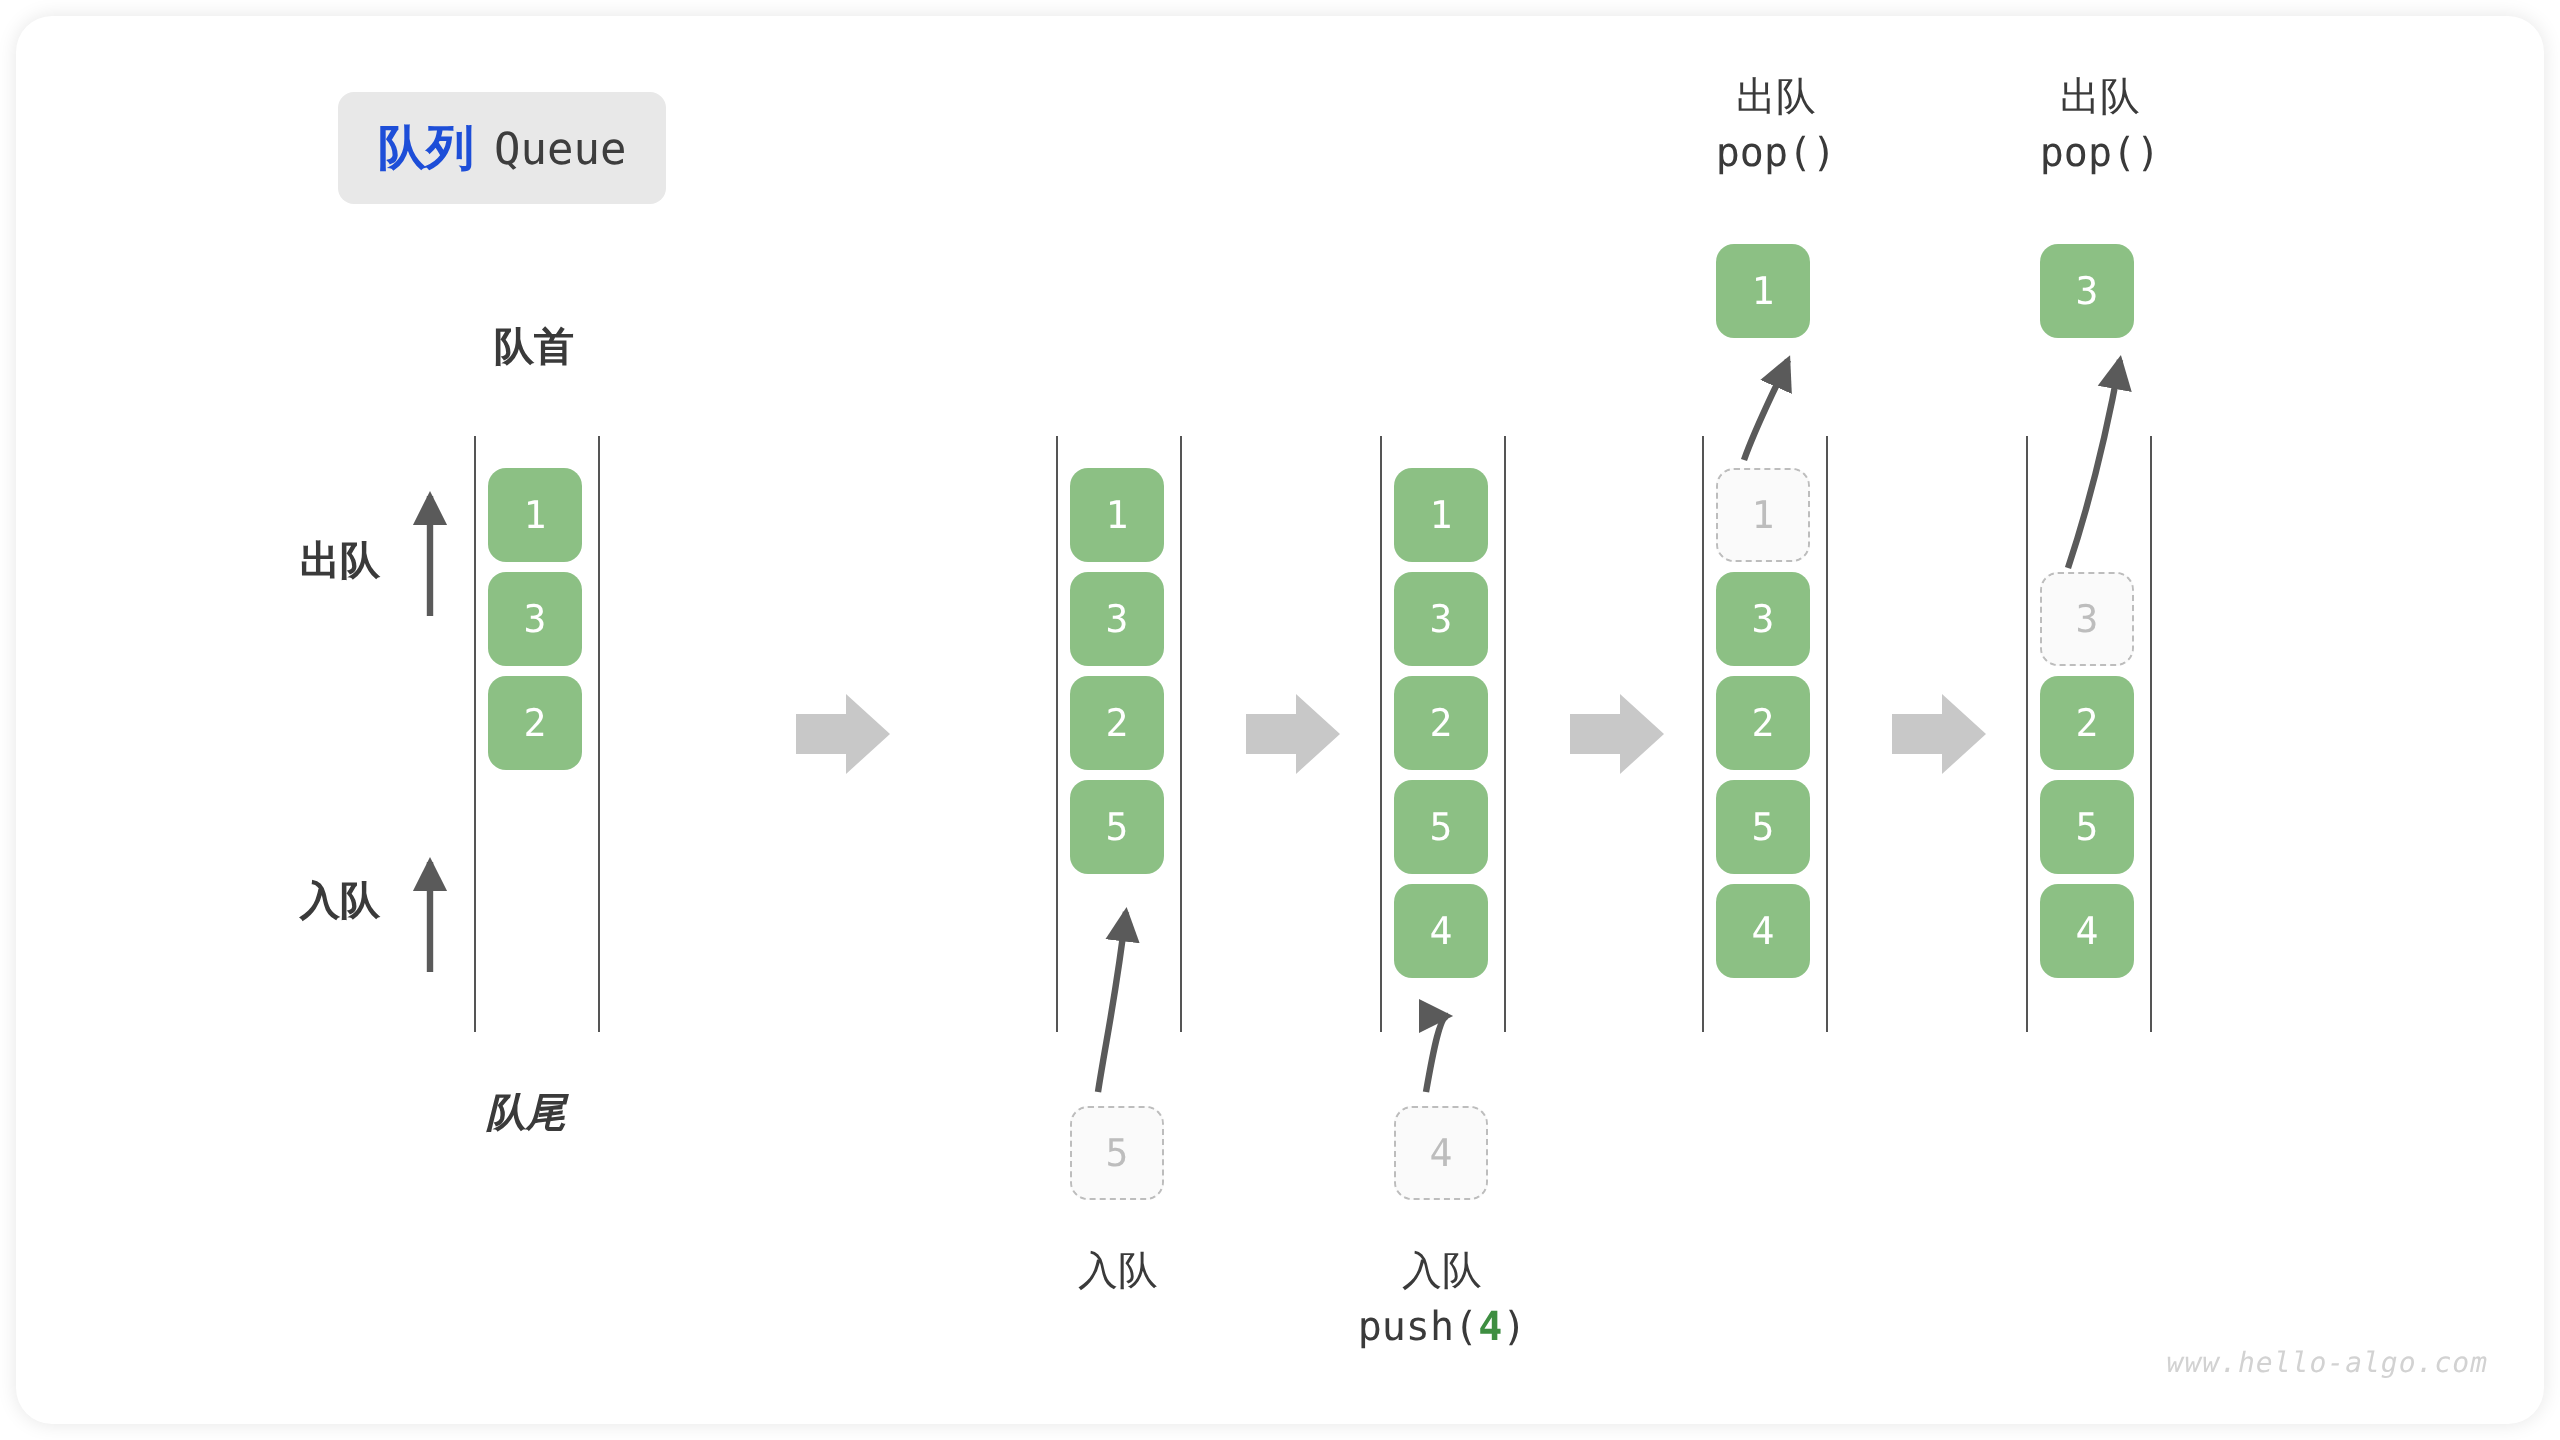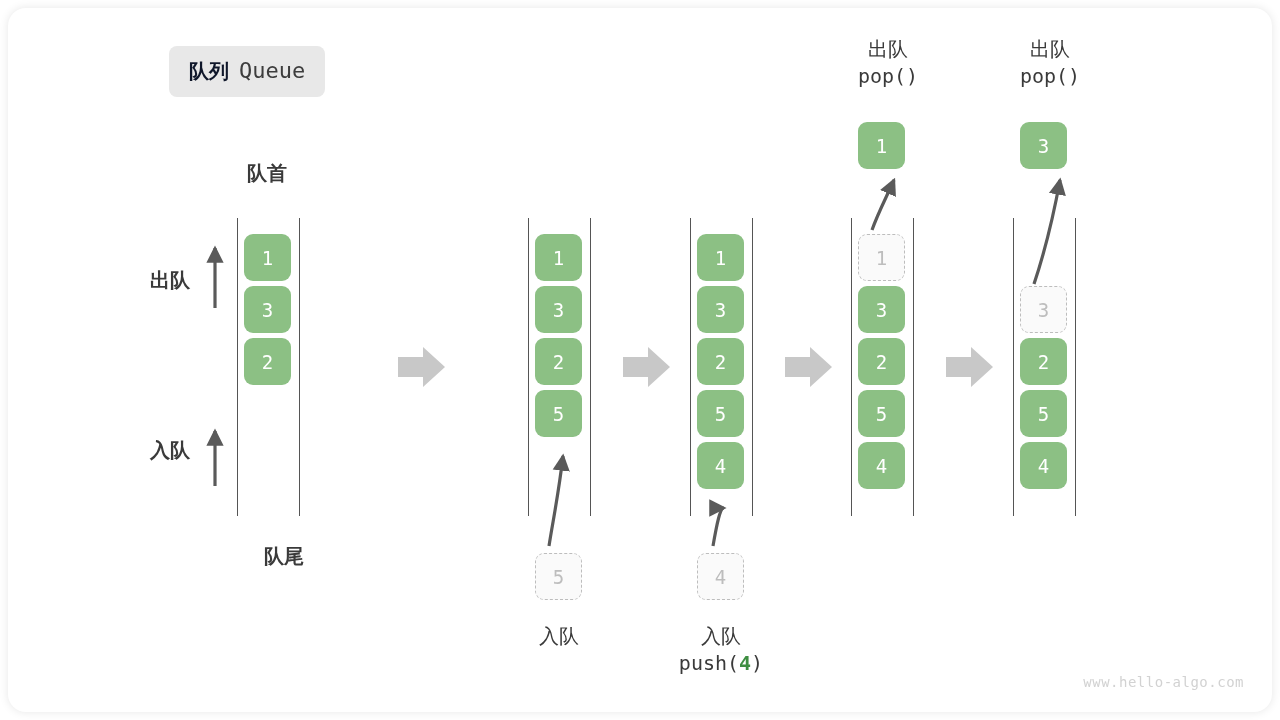--- a/index.html
+++ b/index.html
@@ -20,21 +20,21 @@
   .stage{position:absolute;left:0;top:0;width:1264px;height:704px;}
 
   
   .title-badge{
     position:absolute;left:161px;top:38px;
     padding:12px 20px;
     background:#e8e8e8;border-radius:8px;
     display:flex;align-items:baseline;gap:10px;
     white-space:nowrap;
   }
-  .title-cn{font-size:20px;font-weight:bold;color:#0f172a;}
+  .title-cn{font-size:24px;font-weight:bold;color:#1d4ed8;}
   .title-en{font-size:22px;color:#3d3d3d;font-family:"DejaVu Sans Mono", monospace;}
 
   
   .label-cn{
     position:absolute;font-size:20px;font-weight:bold;color:#3a3a3a;
     white-space:nowrap;
   }
   .caption{
     position:absolute;text-align:center;white-space:nowrap;
     line-height:1.35;
@@ -67,35 +67,36 @@
 
   
   svg.ovl{position:absolute;left:0;top:0;width:1264px;height:704px;pointer-events:none;}
 
   
   .watermark{
     position:absolute;right:28px;bottom:22px;
     font-size:14px;color:#d2d2d2;
     font-family:"DejaVu Sans Mono", monospace;
     letter-spacing:0.5px;
+    font-style:italic;
   }
 </style>
 </head>
 <body>
 
 <div class="card">
 <div class="stage">
 
   <div class="title-badge">
     <span class="title-cn">队列</span>
     <span class="title-en">Queue</span>
   </div>
 
   <div class="label-cn" style="left:239px;top:152px;">队首</div>
-  <div class="label-cn" style="left:256px;top:535px;">队尾</div>
+  <div class="label-cn" style="left:235px;top:535px;font-style:italic;">队尾</div>
   <div class="label-cn" style="left:142px;top:259px;">出队</div>
   <div class="label-cn" style="left:142px;top:429px;">入队</div>
 
   <div class="rail" style="left:229px;top:210px;height:298px;"></div>
   <div class="rail" style="left:291px;top:210px;height:298px;"></div>
 
   <div class="rail" style="left:520px;top:210px;height:298px;"></div>
   <div class="rail" style="left:582px;top:210px;height:298px;"></div>
 
   <div class="rail" style="left:682px;top:210px;height:298px;"></div>

